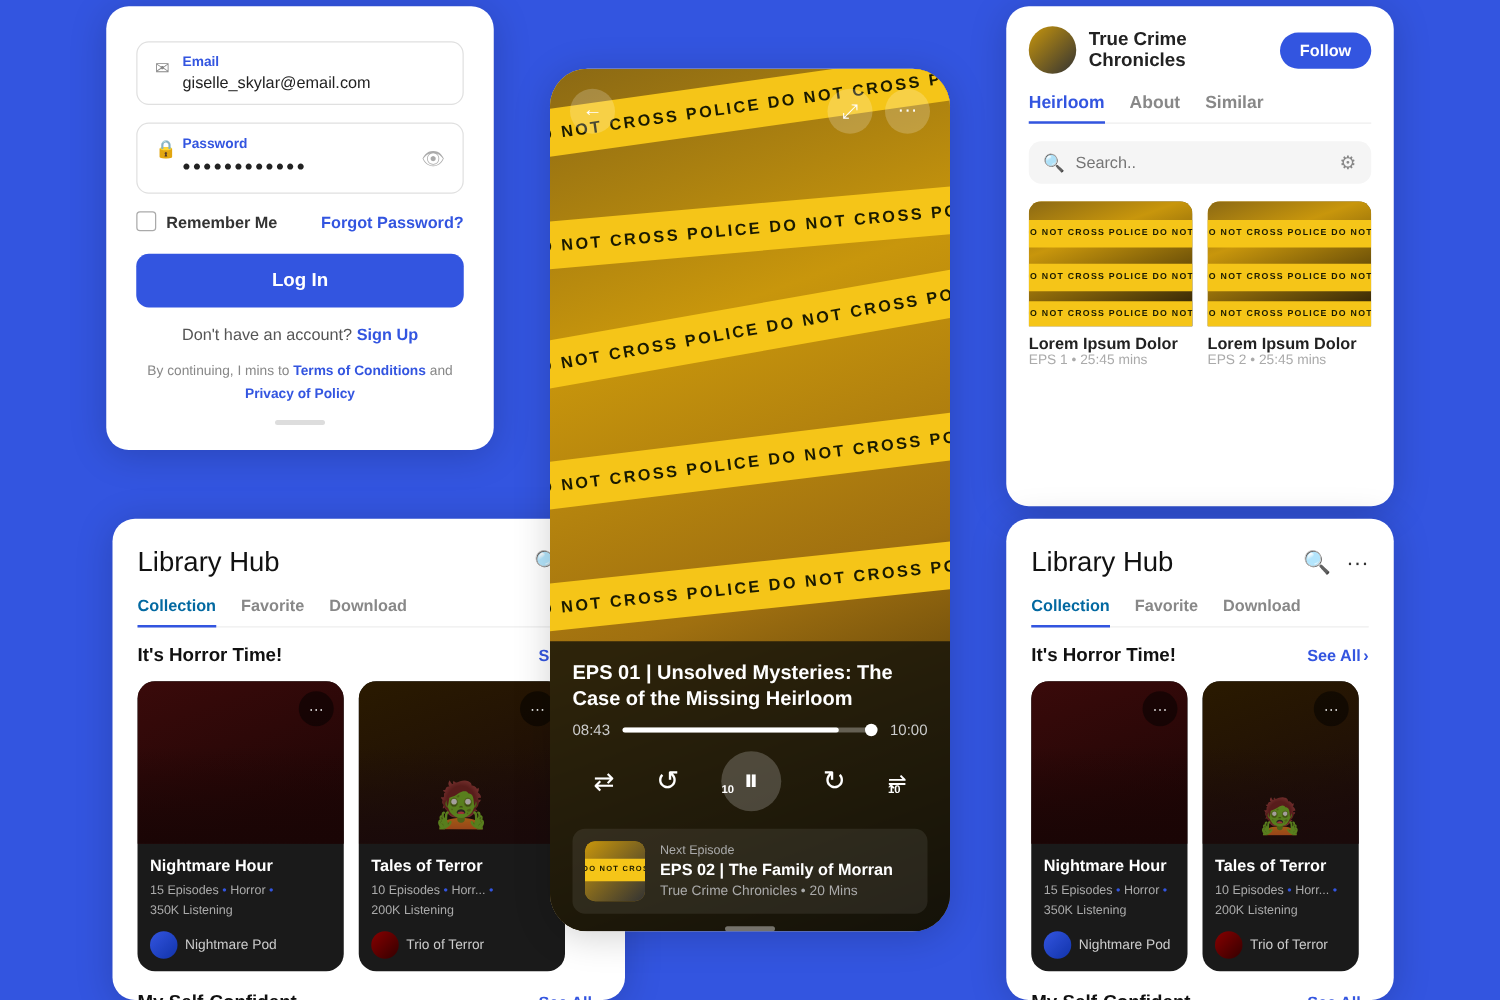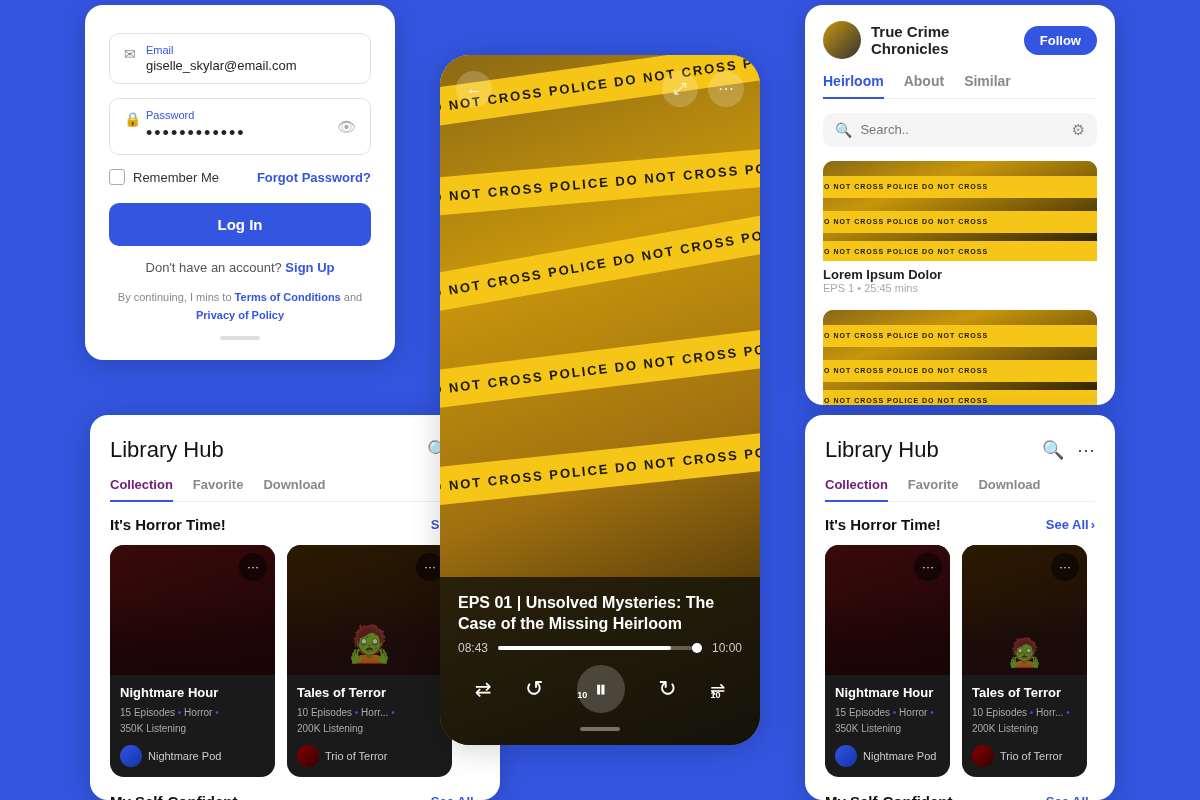--- a/index.html
+++ b/index.html
@@ -35,21 +35,21 @@
     .input-group {
       border: 1.5px solid #e0e0e0;
       border-radius: 10px;
       padding: 10px 14px;
       margin-bottom: 14px;
       position: relative;
     }
     .input-label {
       font-size: 11px;
       color: #3355e0;
-      font-weight: 400;
+      font-weight: 700;
       display: flex;
       align-items: center;
       gap: 8px;
       margin-bottom: 2px;
     }
     .input-value {
       font-size: 13px;
       color: #222;
       padding-left: 22px;
     }
@@ -74,20 +74,21 @@
       align-items: center;
       justify-content: space-between;
       margin-bottom: 18px;
     }
     .remember-left {
       display: flex;
       align-items: center;
       gap: 8px;
       font-size: 13px;
       color: #333;
+      font-weight: bold;
     }
     .checkbox {
       width: 16px;
       height: 16px;
       border: 1.5px solid #aaa;
       border-radius: 3px;
       display: inline-block;
     }
     .forgot-link {
       font-size: 13px;
@@ -223,21 +224,21 @@
 
     .player-header-right {
       display: flex;
       gap: 10px;
     }
 
     .player-content {
       position: relative;
       z-index: 2;
       background: rgba(20, 18, 10, 0.82);
-      padding: 16px 18px 14px;
+      padding: 16px 18px 0;
     }
 
     .episode-title {
       font-size: 16px;
       font-weight: 800;
       color: #fff;
       line-height: 1.3;
       margin-bottom: 6px;
     }
 
@@ -459,21 +460,21 @@
     }
 
     .filter-icon {
       font-size: 15px;
       color: #888;
       cursor: pointer;
     }
 
     .episode-grid {
       display: grid;
-      grid-template-columns: 1fr;
+      grid-template-columns: 1fr 1fr;
       gap: 12px;
     }
 
     .episode-card {
       border-radius: 10px;
       overflow: hidden;
     }
 
     .episode-thumb {
       width: 100%;
@@ -561,21 +562,21 @@
       font-size: 13px;
       font-weight: 600;
       color: #888;
       padding-bottom: 8px;
       cursor: pointer;
       border-bottom: 2.5px solid transparent;
       margin-bottom: -1.5px;
     }
 
     .lib-tab.active {
-      color: #701a75;
+      color: #0369a1;
       border-bottom-color: #3355e0;
     }
 
     .section-header {
       display: flex;
       align-items: center;
       justify-content: space-between;
       margin-bottom: 12px;
     }
 
@@ -879,20 +880,38 @@
         <button class="play-btn">
           <span style="font-size:24px;">⏸</span>
         </button>
         <button class="ctrl-btn ctrl-btn-sm" style="font-size:22px;position:relative;">
           <span style="font-size:22px;">↻</span>
           <span class="ctrl-skip-num" style="font-size:9px;font-weight:700;position:absolute;bottom:2px;left:50%;transform:translateX(-50%);">10</span>
         </button>
         <button class="ctrl-btn" style="font-size:18px;">⇌</button>
       </div>
 
+      <div class="next-episode">
+        <div class="next-thumb">
+          <div style="width:100%;height:100%;background:linear-gradient(135deg,#c8960c 0%,#333 100%);position:relative;overflow:hidden;">
+            <div style="position:absolute;top:30%;height:18px;left:-2px;right:-2px;background:#f5c518;display:flex;align-items:center;">
+              <span style="font-size:6px;font-weight:900;color:#1a1a00;letter-spacing:1px;white-space:nowrap;">DO NOT CROSS  POLICE</span>
+            </div>
+          </div>
+        </div>
+        <div class="next-info">
+          <div class="next-label">Next Episode</div>
+          <div class="next-title">EPS 02 | The Family of Morran</div>
+          <div class="next-sub">
+            <span>True Crime Chronicles</span>
+            <span> • </span>
+            <span>20 Mins</span>
+          </div>
+        </div>
+      </div>
 
       <div class="player-scroll"></div>
     </div>
   </div>
 </div>
 
 <div class="panel podcast-panel">
   <div class="podcast-header">
     <div class="podcast-avatar"></div>
     <span class="podcast-title">True Crime Chronicles</span>

